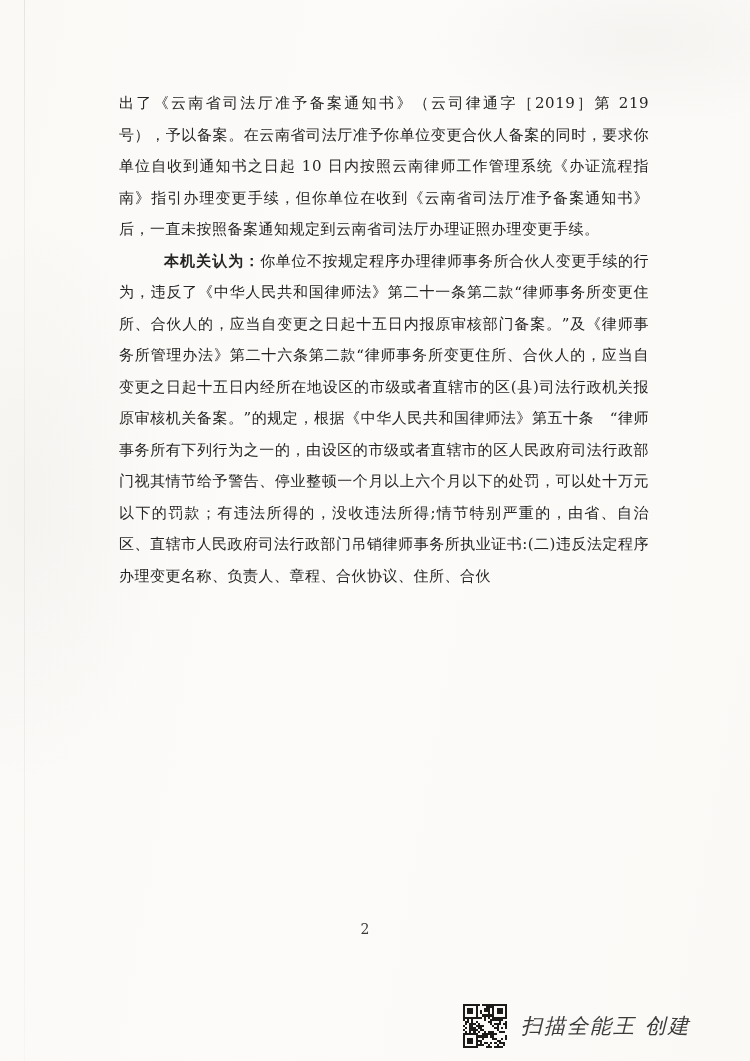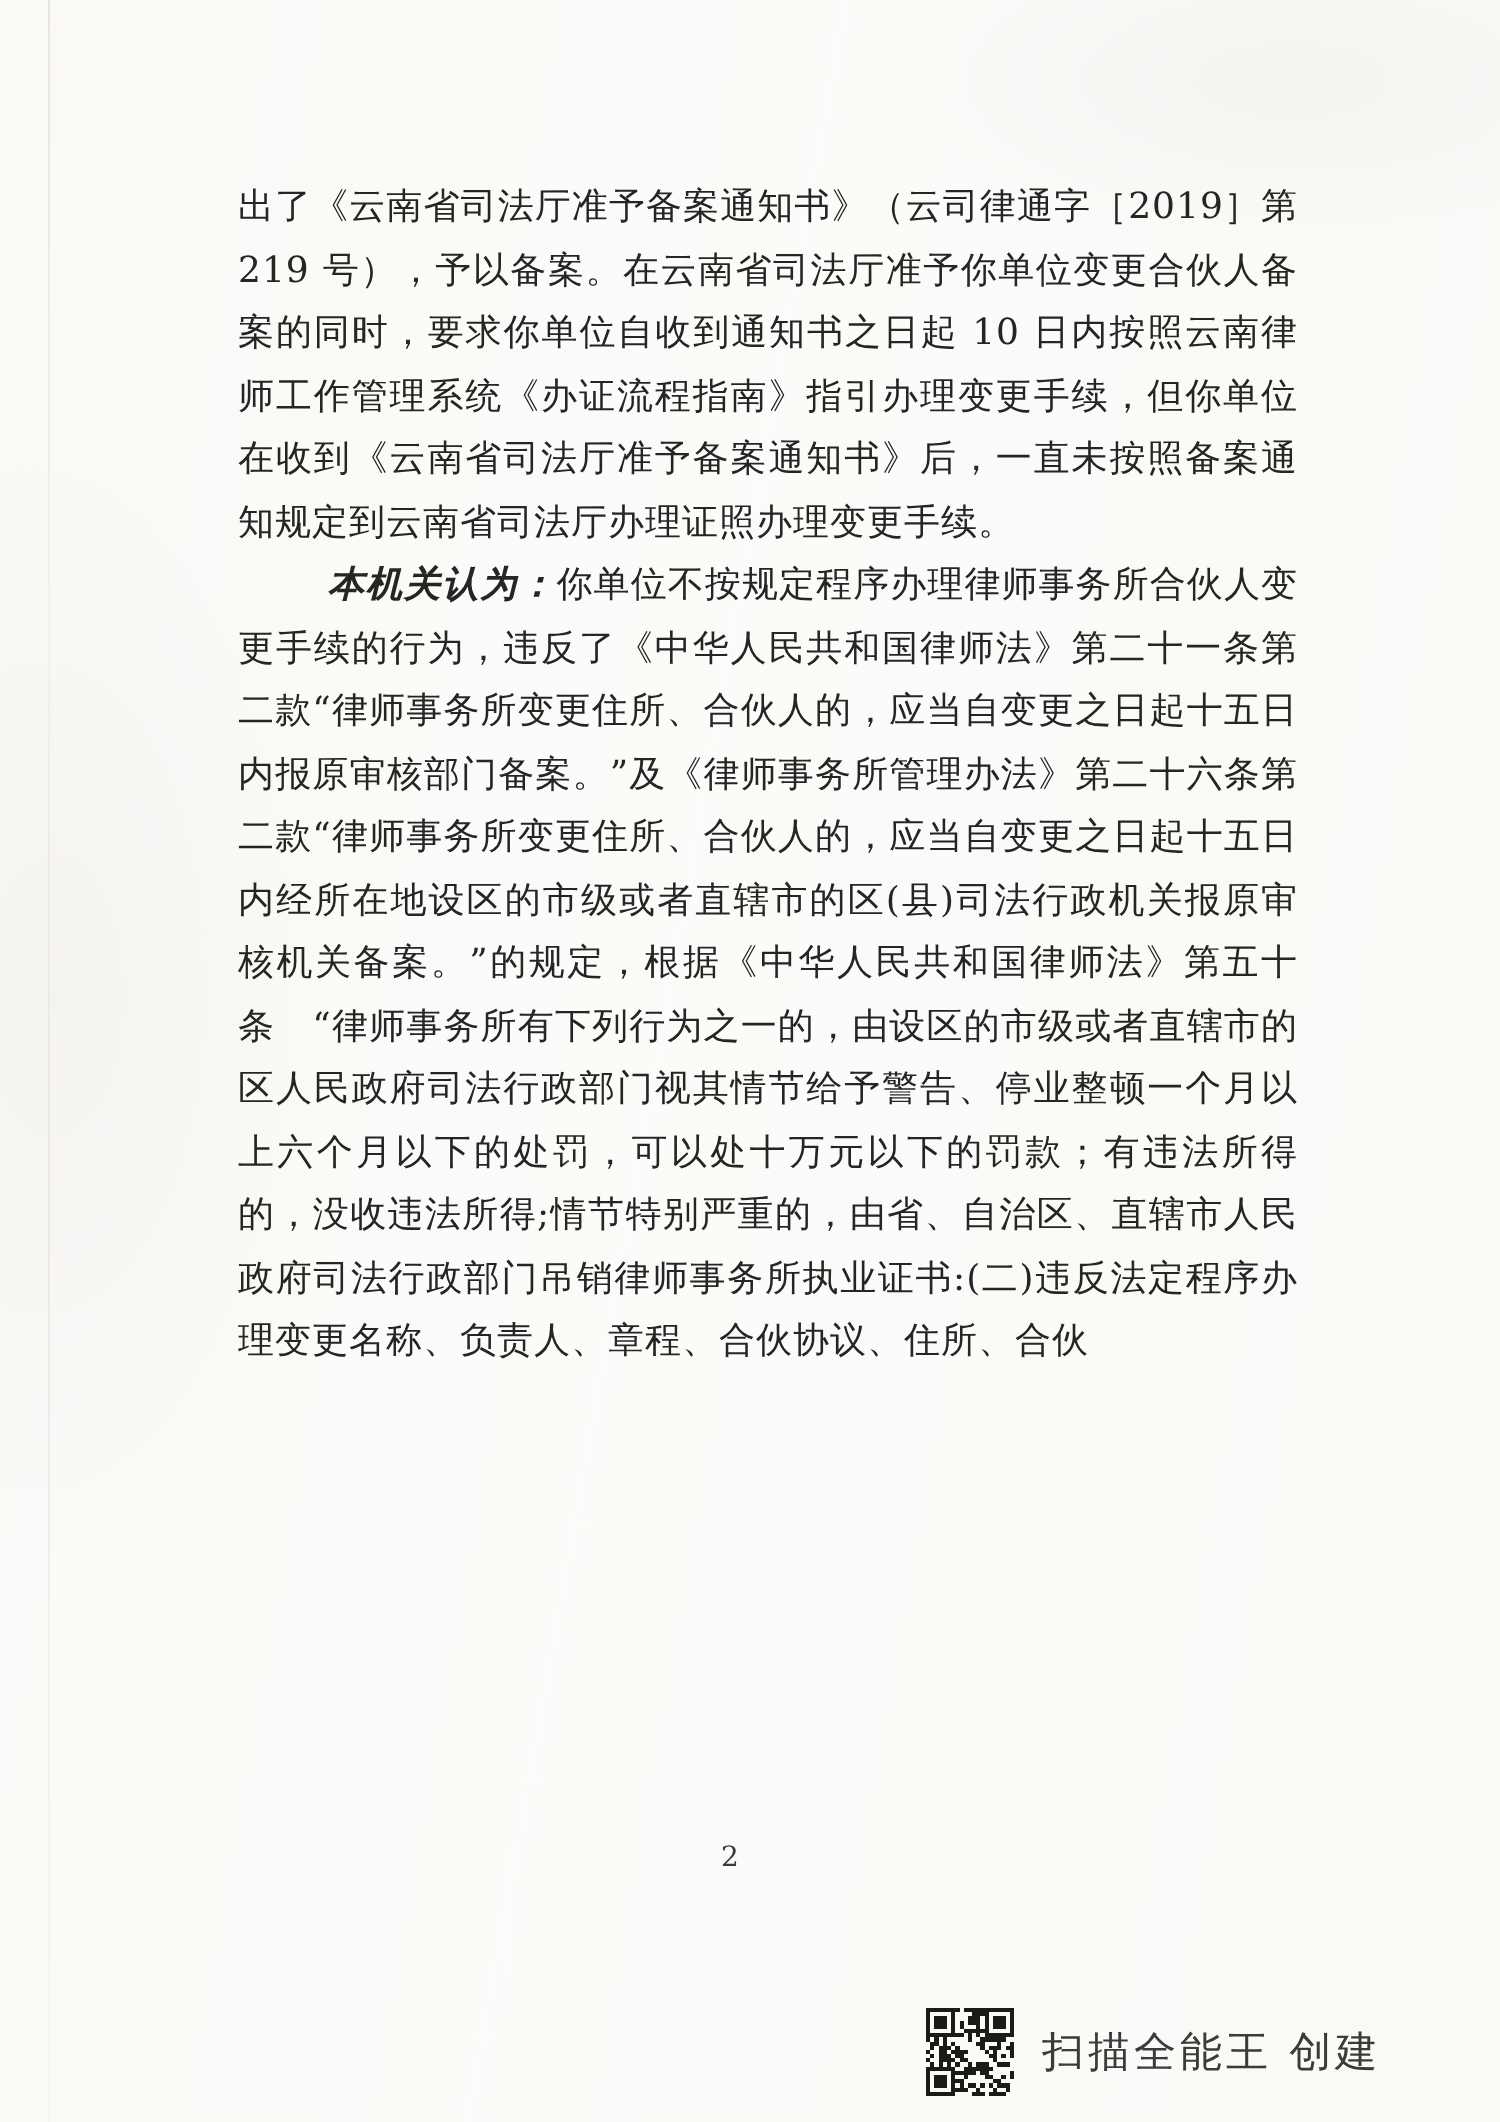--- a/index.html
+++ b/index.html
@@ -26,33 +26,32 @@
     background: linear-gradient(180deg,
       rgba(120,110,100,0.14) 0%,
       rgba(120,110,100,0.05) 30%,
       rgba(120,110,100,0.10) 60%,
       rgba(120,110,100,0.03) 100%);
   }
   .document-body {
     position: absolute;
     left: 119px; top: 88px;
     width: 530px;
-    font-size: 18px;
+    font-size: 15px;
     line-height: 31.5px;
     color: #262524;
     text-align: justify;
     letter-spacing: 0.5px;
   }
   .para { margin: 0; }
   .para.indent { text-indent: 45px; }
   .lead-bold {
     font-weight: bold;
     font-family: "DejaVu Sans", "Liberation Sans", sans-serif;
     letter-spacing: 1px;
-    font-style: italic;
   }
   .page-number {
     position: absolute;
     left: 122px; top: 921px;
     width: 486px;
     text-align: center;
     font-size: 14px;
     color: #3a3a3a;
     font-family: "DejaVu Serif", "Liberation Serif", serif;
   }
@@ -66,20 +65,21 @@
     width: 44px; height: 48px;
     display: flex; align-items: center;
   }
   .credit-text {
     margin-left: 14px;
     font-size: 21px;
     color: #3c3b3a;
     letter-spacing: 2px;
     white-space: nowrap;
     font-family: "DejaVu Serif", "Liberation Serif", serif;
+    font-style: italic;
   }
 </style>
 </head>
 <body>
 
 <div class="scan-page">
 
   <div class="edge-artifact-line"></div>
 
   <div class="document-body">

